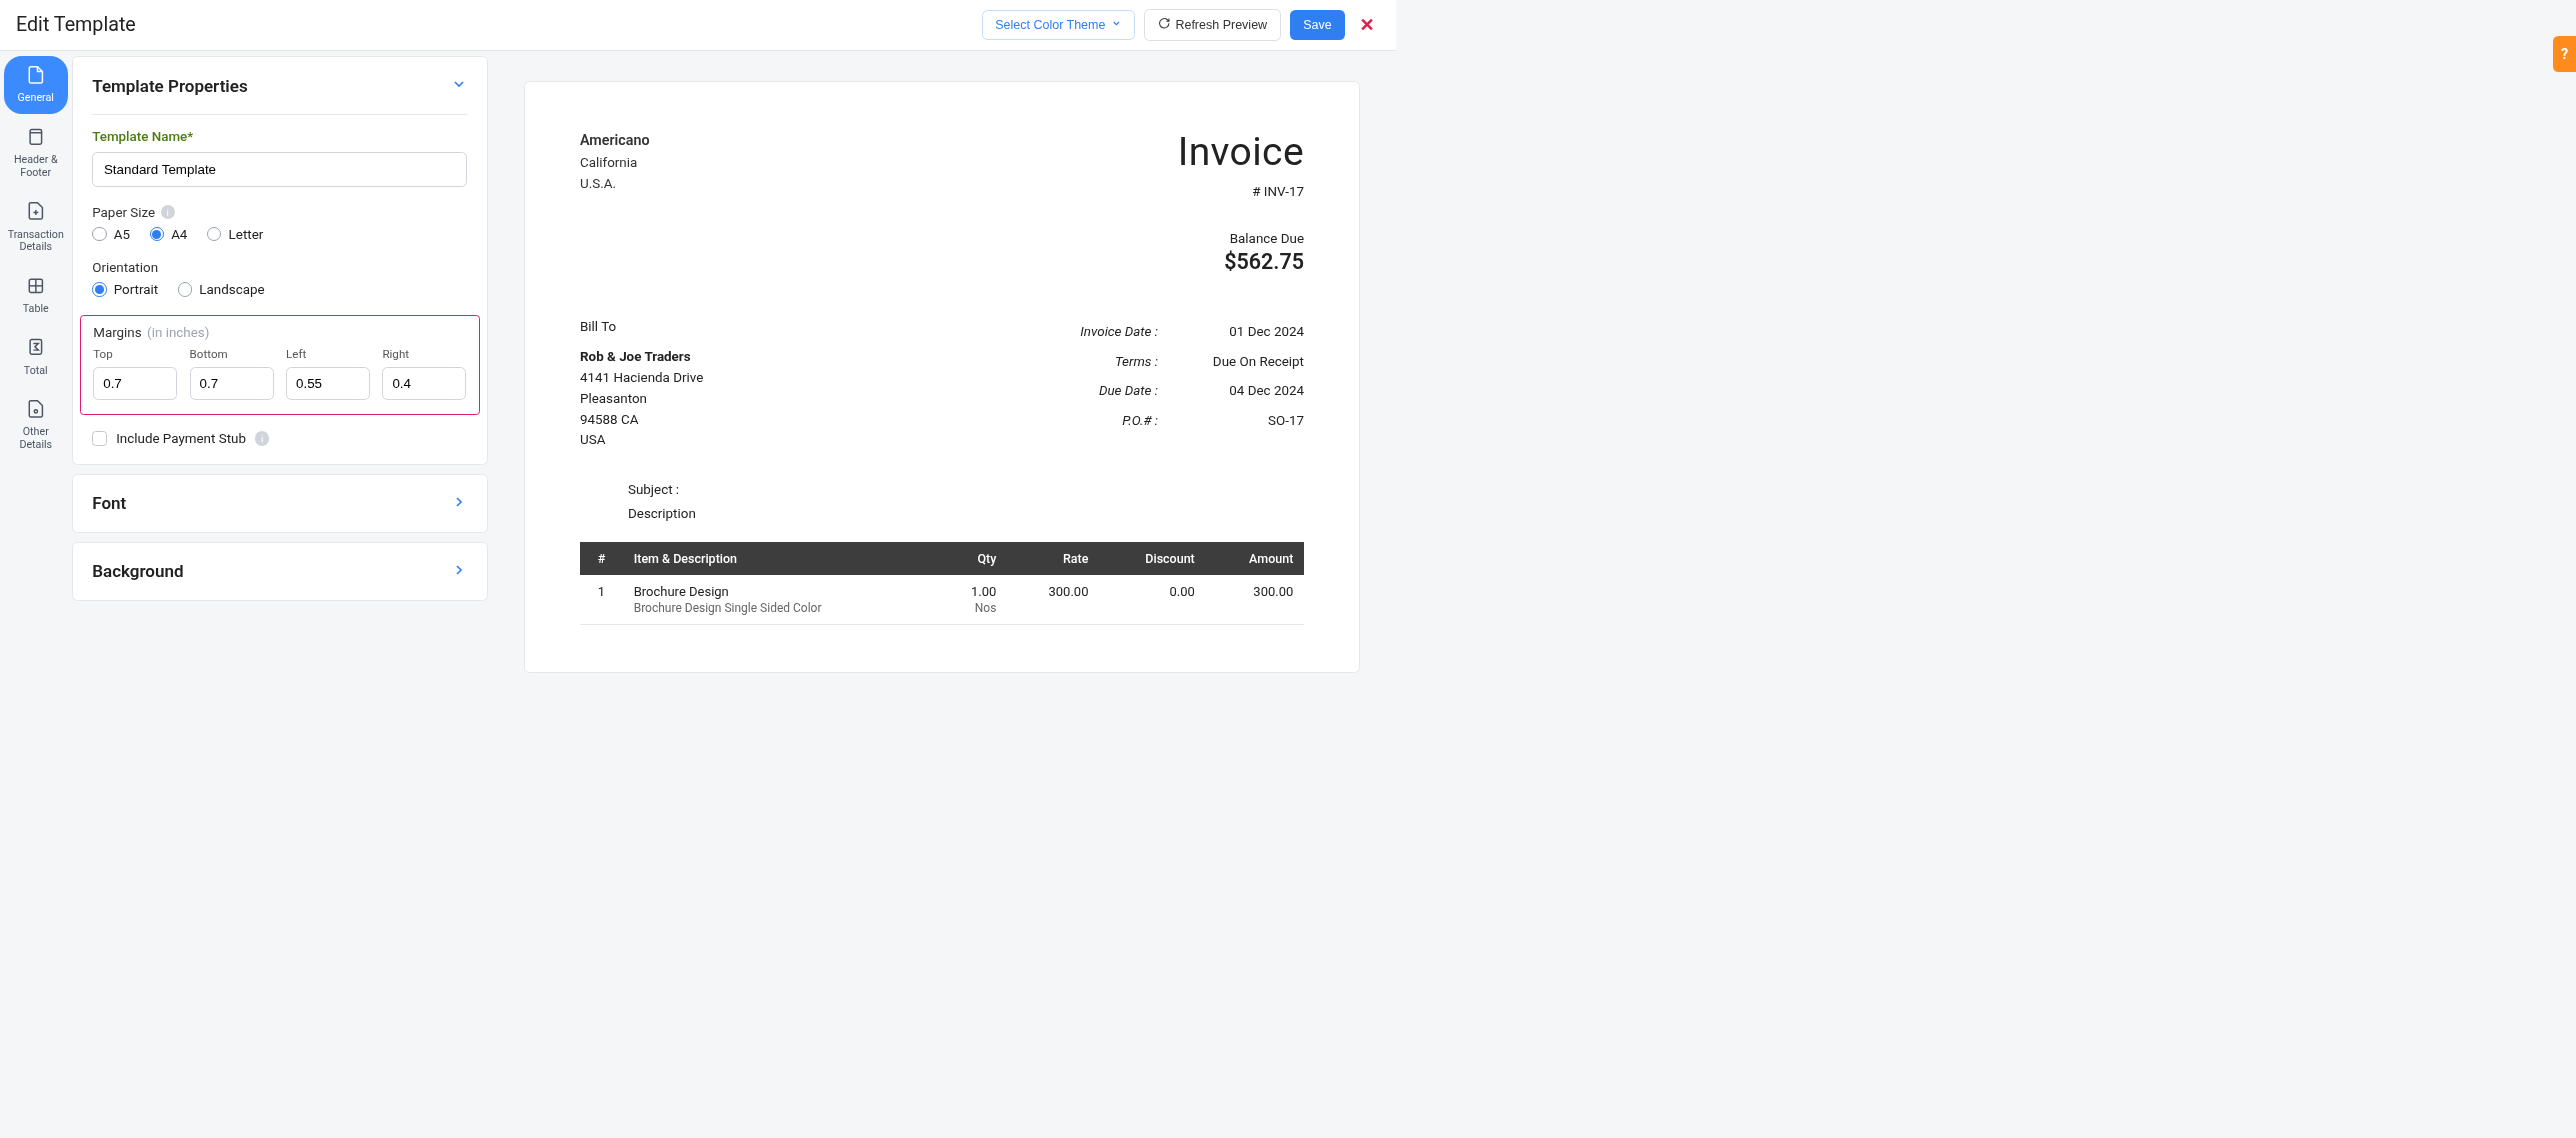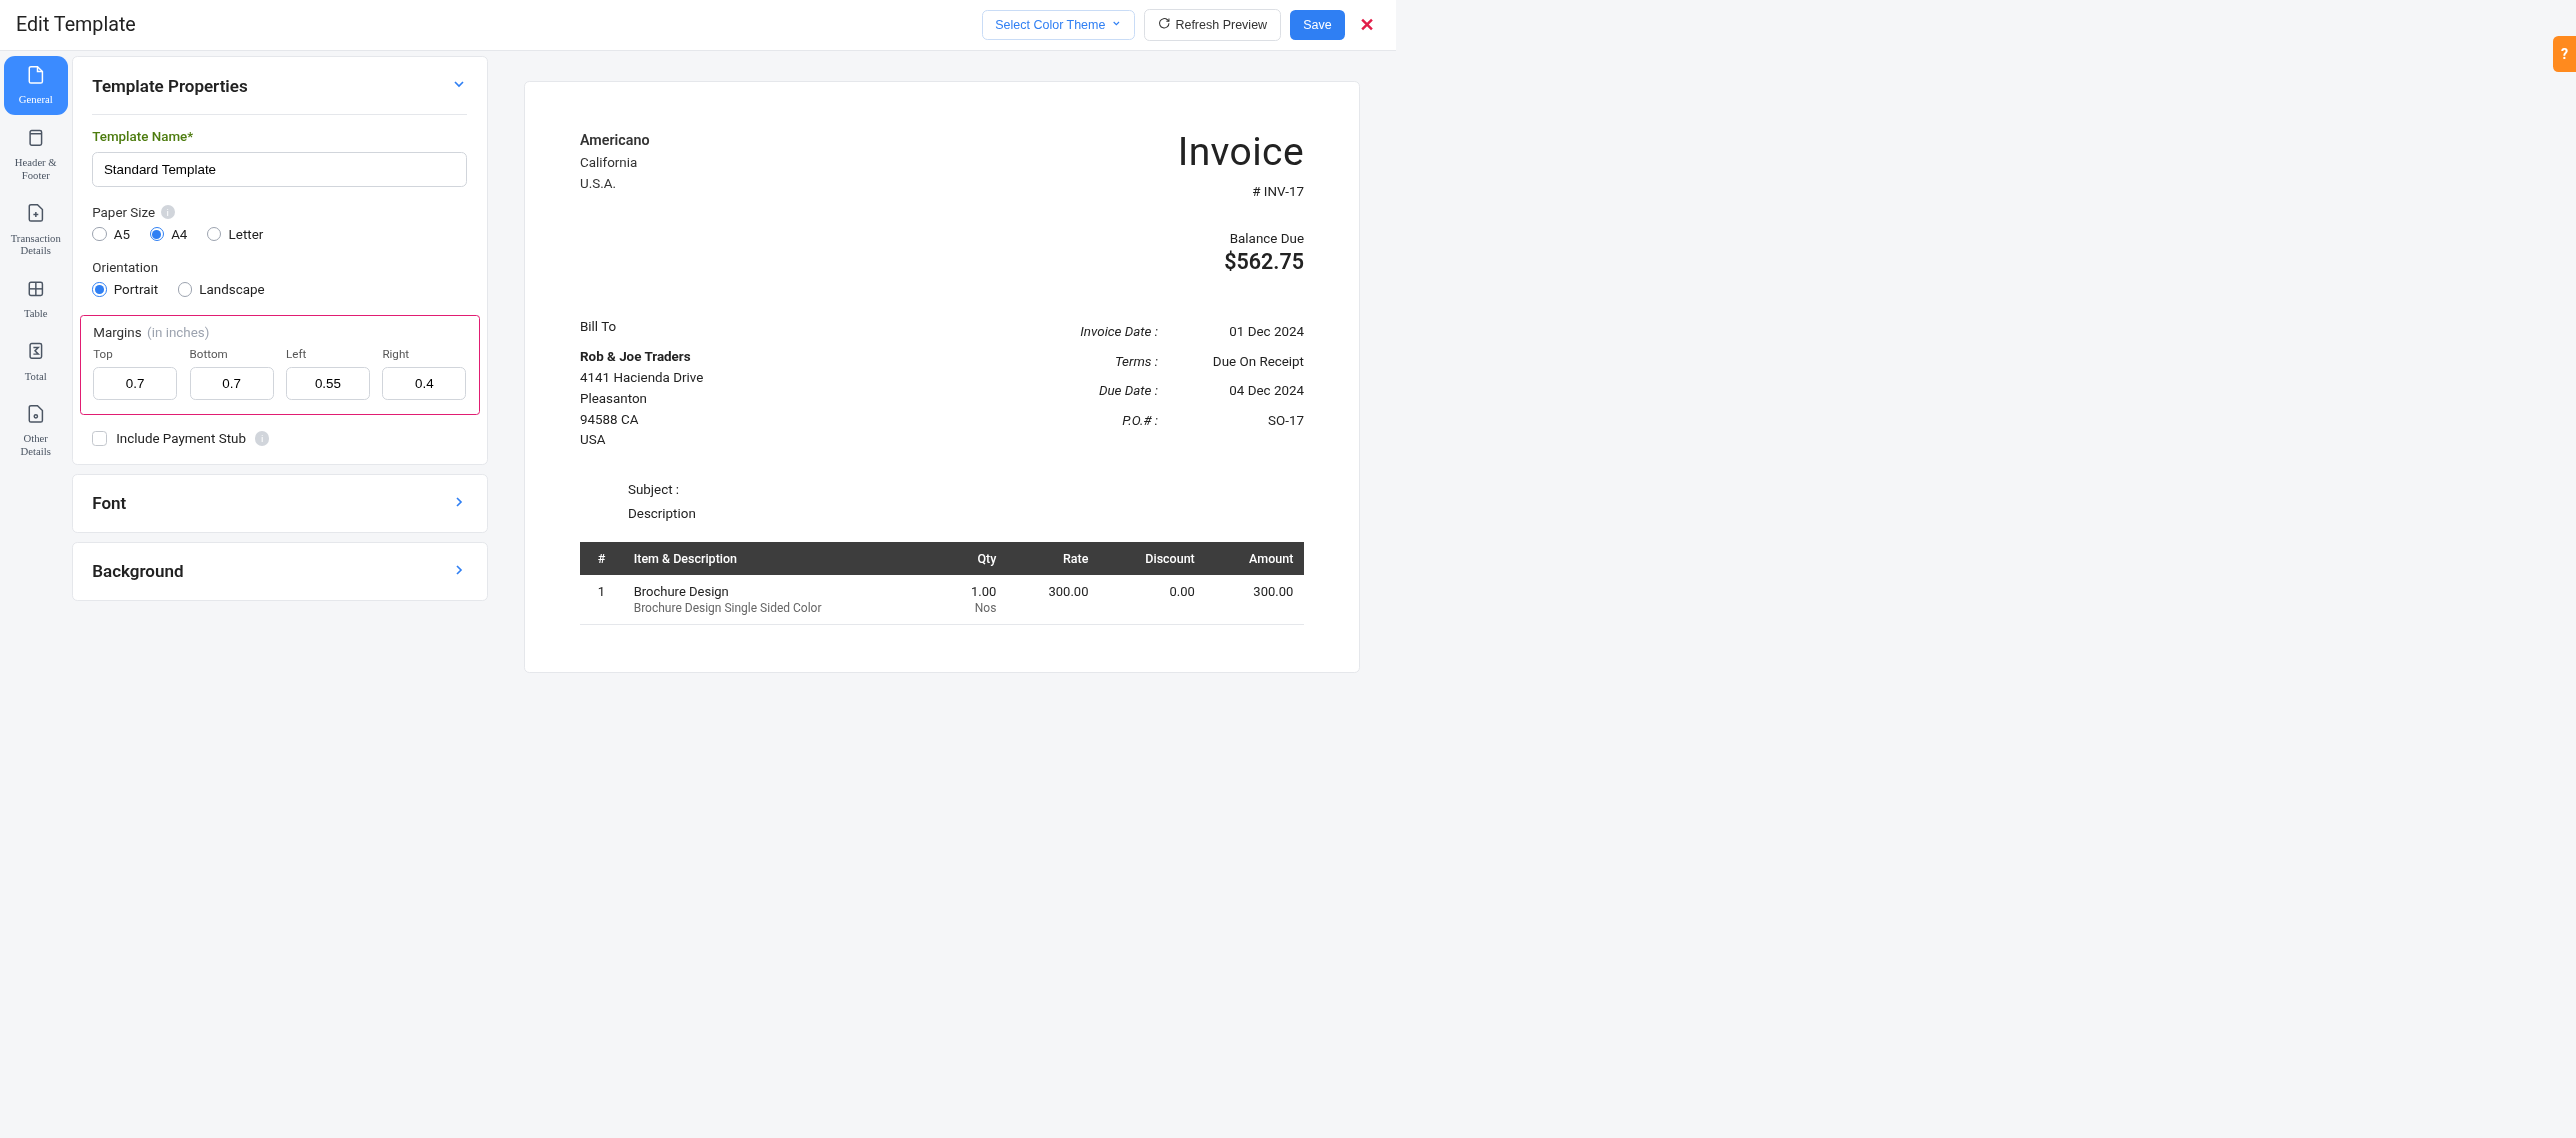--- a/index.html
+++ b/index.html
@@ -9,21 +9,21 @@
   .topbar-actions { display: flex; align-items: center; gap: 9px; }
   .btn { border-radius: 5.4px; padding: 7.2px 12.5px; font-size: 12.5px; cursor: pointer; border: 0.9px solid transparent; display: inline-flex; align-items: center; gap: 5.4px; }
   .btn-outline-blue { border-color: #c9dcf6; color: #2f7ff3; background: #fff; margin-left: 13px; }
   .btn-light { border-color: #dcdfe4; color: #333; background: #fff; }
   .btn-primary { background: #2f7ff3; color: #fff; }
   .close-x { color: #e11d48; font-size: 18px; padding: 0 5.4px; cursor: pointer; font-weight: 700; }
   .help-bubble { position: absolute; top: 36px; right: 0; background: #ff8a1e; color: #fff; width: 23px; height: 36px; border-radius: 5.4px 0 0 5.4px; display: flex; align-items: center; justify-content: center; font-weight: 700; }
 
   .body { display: flex; }
   .rail { width: 75px; padding: 5.4px 3.6px; display: flex; flex-direction: column; gap: 3.6px; }
-  .rail-item { display: flex; flex-direction: column; gap: 4.5px; padding: 9px 3.6px; border-radius: 11px; cursor: pointer; color: #4b5563; text-align: center; font-family: Liberation Serif, serif; }
+  .rail-item { display: flex; flex-direction: column; gap: 4.5px; padding: 9px 3.6px; border-radius: 18px; cursor: pointer; color: #4b5563; text-align: center; }
   .rail-item.active { background: #3b8bff; color: #fff; }
   .rail-item .lbl { font-size: 10.7px; line-height: 1.2; }
   .rail-item svg { width: 19.7px; height: 19.7px; }
 
   .panel { width: 439px; padding: 5.4px 0 18px 0; }
   .card { background: #fff; border: 0.9px solid #e5e7eb; border-radius: 5.4px; margin-bottom: 9px; }
   .card-pad { padding: 18px 19.7px; }
   .sec-header { display: flex; align-items: center; justify-content: space-between; padding: 18px 19.7px; cursor: pointer; }
   .sec-header h3 { font-size: 17px; font-weight: 600; }
   .hr { height: 0.9px; background: #e5e7eb; margin: 0 19.7px 14.3px; }
@@ -33,21 +33,21 @@
   .row { margin-bottom: 18px; }
   .radio-row { display: flex; gap: 19.7px; align-items: center; }
   .radio { display: inline-flex; align-items: center; gap: 7.2px; cursor: pointer; font-size: 13.4px; }
   .radio .dot { width: 14.3px; height: 14.3px; border-radius: 50%; border: 1.8px solid #9ca3af; display: inline-block; position: relative; }
   .radio.selected .dot { border-color: #2f7ff3; }
   .radio.selected .dot::after { content: ""; position: absolute; inset: 1.8px; border-radius: 50%; background: #2f7ff3; }
   .hint-i { width: 14.3px; height: 14.3px; border-radius: 50%; background: #d1d5db; color: #fff; font-size: 9.8px; display: inline-flex; align-items: center; justify-content: center; }
   .highlight-box { border: 1.8px solid #e11d72; border-radius: 3.6px; padding: 9px 12.5px 14.3px; margin-left: -12.5px; margin-right: -12.5px; }
   .margin-grid { display: grid; grid-template-columns: repeat(4, 1fr); gap: 12.5px; margin-top: 5.4px; }
   .margin-col .ml { font-size: 11.6px; color: #555; margin-bottom: 5.4px; }
-  .margin-col input { width: 100%; border: 0.9px solid #d1d5db; border-radius: 5.4px; padding: 8px 9px; font-size: 13.4px; text-align: center; }
+  .margin-col input { width: 100%; border: 0.9px solid #d1d5db; border-radius: 5.4px; padding: 8px 9px; font-size: 13.4px; text-align: left; }
   .checkbox-row { display: flex; align-items: center; gap: 9px; margin-top: 16px; font-size: 13.4px; }
   .checkbox-row .cb { width: 15px; height: 15px; border: 1.3px solid #c3c7cd; border-radius: 3.6px; }
 
   .preview-wrap { flex: 1; padding: 30px 36px; }
   .preview { background: #fff; border: 0.9px solid #e5e7eb; border-radius: 5.4px; padding: 47px 55px; width: 836px; min-height: 573px; }
   .pv-top { display: flex; justify-content: space-between; }
   .pv-from { font-size: 13.4px; line-height: 1.6; color: #333; }
   .pv-from .nm { font-weight: 600; font-size: 14.3px; }
   .pv-title { text-align: right; }
   .pv-title .big { font-size: 39px; font-weight: 400; letter-spacing: 0.4px; }

